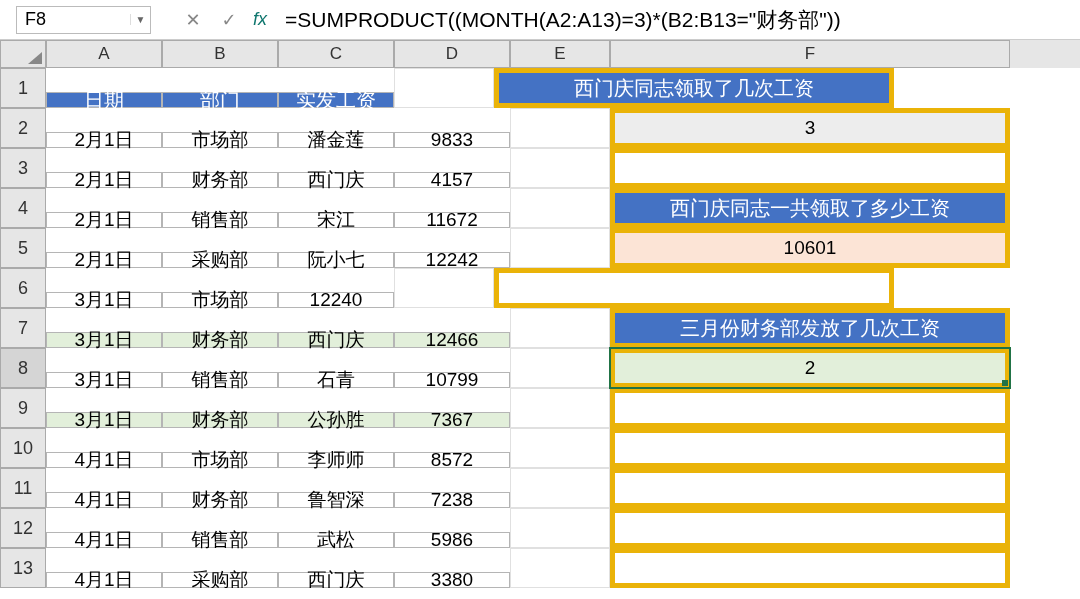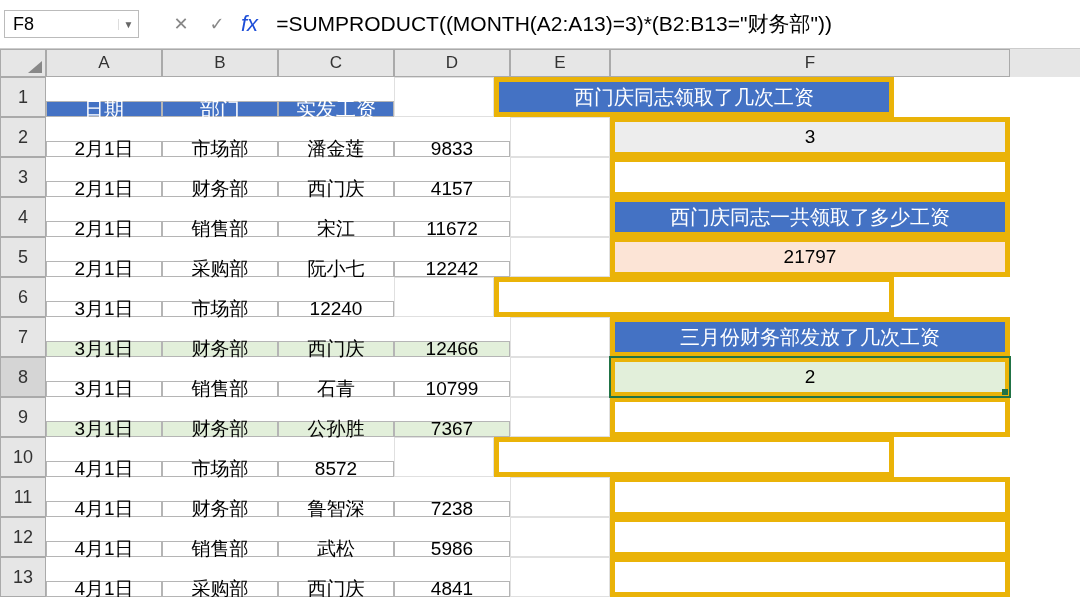--- a/index.html
+++ b/index.html
@@ -6,24 +6,24 @@
     body {
       font-family: "Microsoft YaHei", Arial, sans-serif;
       font-size: 16px;
       background: #ffffff;
       color: #000;
       overflow: hidden;
     }
     .formula-bar {
       display: flex;
       align-items: center;
-      height: 49px;
+      height: 40px;
       border-bottom: 1px solid #ccc;
       background: #fff;
-      padding: 0 4px;
+      padding: 0 16px;
     }
     .name-box {
       width: 135px;
       display: flex;
       align-items: center;
       border: 1px solid #bbb;
       height: 28px;
       background: #fff;
     }
     .name-box-text {
@@ -51,22 +51,22 @@
       width: 24px;
       height: 24px;
       display: flex;
       align-items: center;
       justify-content: center;
       color: #888;
       font-size: 18px;
     }
     .fx-label {
       font-style: italic;
-      font-size: 22px;
-      color: #1d4ed8;
+      font-size: 18px;
+      color: #0f766e;
     }
     .formula-input {
       flex: 1;
       margin-left: 18px;
       font-size: 21px;
       white-space: nowrap;
     }
     .grid-wrap {
       position: relative;
     }
@@ -234,21 +234,21 @@
     <div class="cell cell-F header-cell">西门庆同志一共领取了多少工资</div>
   </div>
 
   <div class="row">
     <div class="row-h">5</div>
     <div class="cell cell-A">2月1日</div>
     <div class="cell cell-B">采购部</div>
     <div class="cell cell-C">阮小七</div>
     <div class="cell cell-D">12242</div>
     <div class="cell cell-E empty"></div>
-    <div class="cell cell-F hl-pink">21797</div>
+    <div class="cell cell-F hl-pink">10601</div>
   </div>
 
   <div class="row">
     <div class="row-h">6</div>
     <div class="cell cell-A">3月1日</div>
     <div class="cell cell-B">市场部</div>
     <div class="cell cell-D">12240</div>
     <div class="cell cell-E empty"></div>
     <div class="cell cell-F empty"></div>
   </div>
@@ -280,20 +280,21 @@
     <div class="cell cell-C hl-green">公孙胜</div>
     <div class="cell cell-D hl-green">7367</div>
     <div class="cell cell-E empty"></div>
     <div class="cell cell-F empty"></div>
   </div>
 
   <div class="row">
     <div class="row-h">10</div>
     <div class="cell cell-A">4月1日</div>
     <div class="cell cell-B">市场部</div>
+    <div class="cell cell-C">李师师</div>
     <div class="cell cell-D">8572</div>
     <div class="cell cell-E empty"></div>
     <div class="cell cell-F empty"></div>
   </div>
 
   <div class="row">
     <div class="row-h">11</div>
     <div class="cell cell-A">4月1日</div>
     <div class="cell cell-B">财务部</div>
     <div class="cell cell-C">鲁智深</div>
@@ -310,18 +311,18 @@
     <div class="cell cell-D">5986</div>
     <div class="cell cell-E empty"></div>
     <div class="cell cell-F empty"></div>
   </div>
 
   <div class="row">
     <div class="row-h">13</div>
     <div class="cell cell-A">4月1日</div>
     <div class="cell cell-B">采购部</div>
     <div class="cell cell-C">西门庆</div>
-    <div class="cell cell-D">4841</div>
+    <div class="cell cell-D">3380</div>
     <div class="cell cell-E empty"></div>
     <div class="cell cell-F empty"></div>
   </div>
 
 </div>
 
 </body></html>

